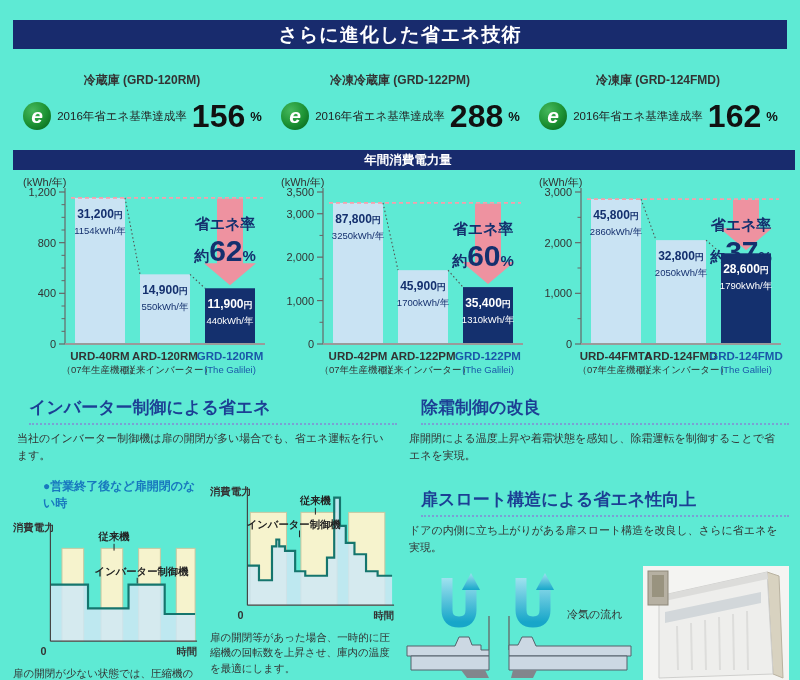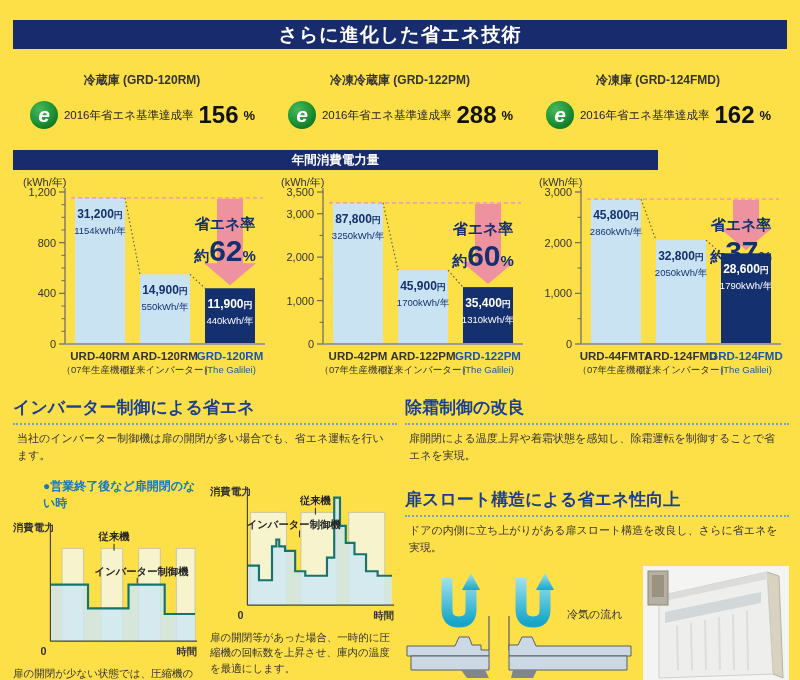--- a/index.html
+++ b/index.html
@@ -1,39 +1,39 @@
 <!DOCTYPE html>
 <html><head>
 <meta charset="utf-8">
 <style>
   html,body{margin:0;padding:0;background:#fff;}
   body{font-family:"Liberation Sans","DejaVu Sans",sans-serif;color:#333;}
-  .page{position:relative;width:800px;height:680px;background:#fde047;overflow:hidden;}
+  .page{position:relative;width:800px;height:680px;background:#5eead4;overflow:hidden;}
 
   .banner{position:absolute;top:20px;left:13px;width:774px;height:29px;background:#182b6d;
           color:#fff;font-size:19px;font-weight:bold;text-align:center;line-height:29px;letter-spacing:1px;}
 
   .products-row{position:absolute;top:72px;left:13px;width:774px;display:flex;}
   .products-row .col{width:258px;text-align:center;font-size:12px;font-weight:bold;color:#333;}
 
   .badges-row{position:absolute;top:100px;left:13px;width:774px;display:flex;}
   .badges-row .col{width:258px;display:flex;align-items:center;justify-content:center;gap:5px;}
   .badge-label{font-size:11.5px;font-weight:normal;color:#222;}
-  .badge-value{font-size:24px;font-weight:bold;color:#111;line-height:1;}
+  .badge-value{font-size:32px;font-weight:bold;color:#111;line-height:1;}
   .badge-unit{font-size:13px;font-weight:bold;color:#111;}
 
-  .strip{position:absolute;top:150px;left:13px;width:645px;height:20px;background:#182b6d;
-         color:#fff;font-size:12.5px;font-weight:bold;text-align:center;line-height:20px;}
+  .strip{position:absolute;top:150px;left:13px;width:774px;height:20px;background:#182b6d;
+         color:#fff;font-size:12.5px;font-weight:bold;text-align:center;line-height:20px;padding-left:8px;}
 
   .charts-row{position:absolute;top:172px;left:13px;width:774px;display:flex;align-items:flex-end;}
   .chart{width:258px;}
 
   .lower-left{position:absolute;top:396px;left:13px;width:384px;}
   .lower-right{position:absolute;top:396px;left:405px;width:384px;}
-  h2.sec{margin:0 0 5px 0;padding:0 0 4px 0;font-size:17px;color:#1c3f94;
+  h2.sec{margin:0 0 5px 16px;padding:0 0 4px 0;font-size:17px;color:#1c3f94;
          border-bottom:2px dotted #7aa0d4;}
   .sec-body{font-size:11px;line-height:1.55;color:#333;margin:4px;}
 
   .mini-row{display:flex;gap:10px;margin-top:14px;}
   .mini{width:187px;}
   .mini-title{font-size:12px;font-weight:bold;color:#1878be;margin-bottom:2px;margin-left:30px;}
   .mini-caption{font-size:10.5px;line-height:1.45;color:#333;margin-top:2px;}
 
   .throat-block{margin-top:24px;}
   .diagram-row{display:flex;gap:10px;margin-top:10px;align-items:flex-start;}

